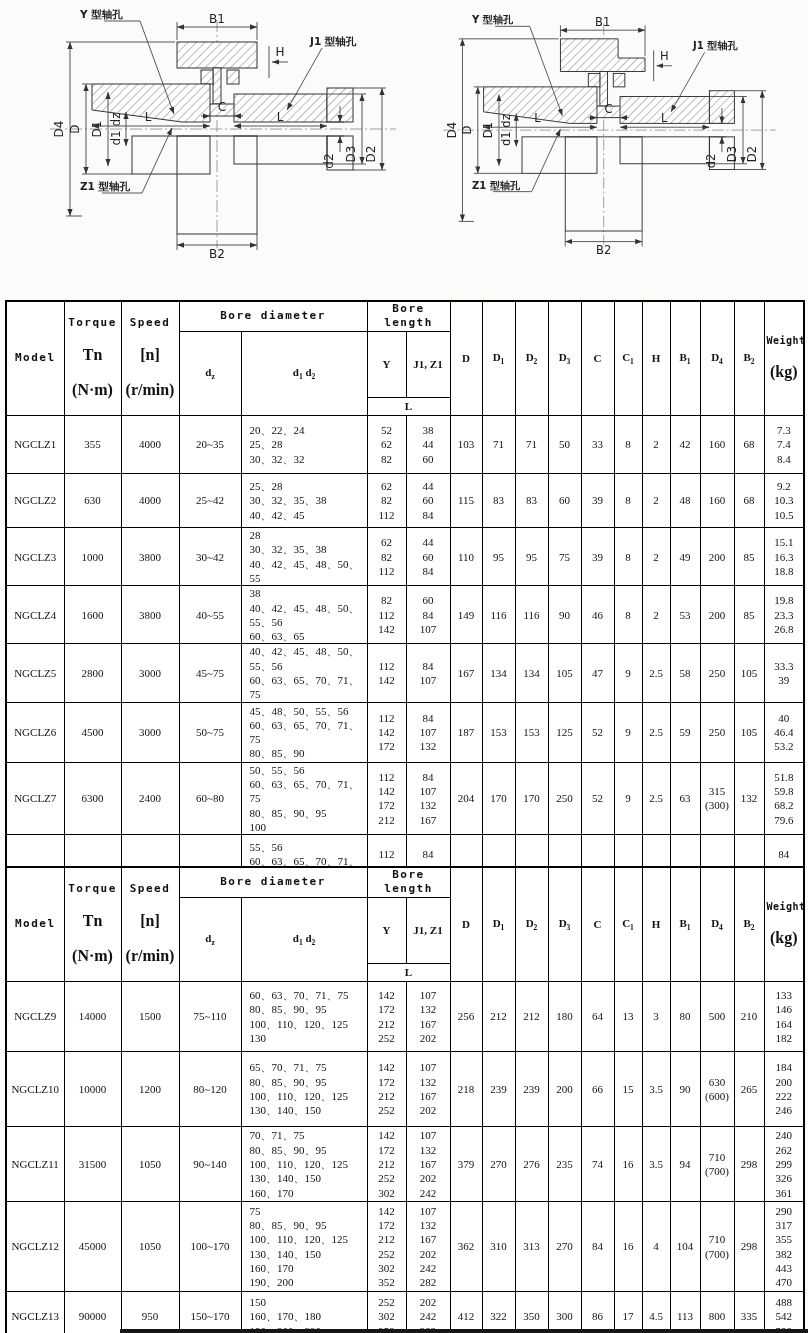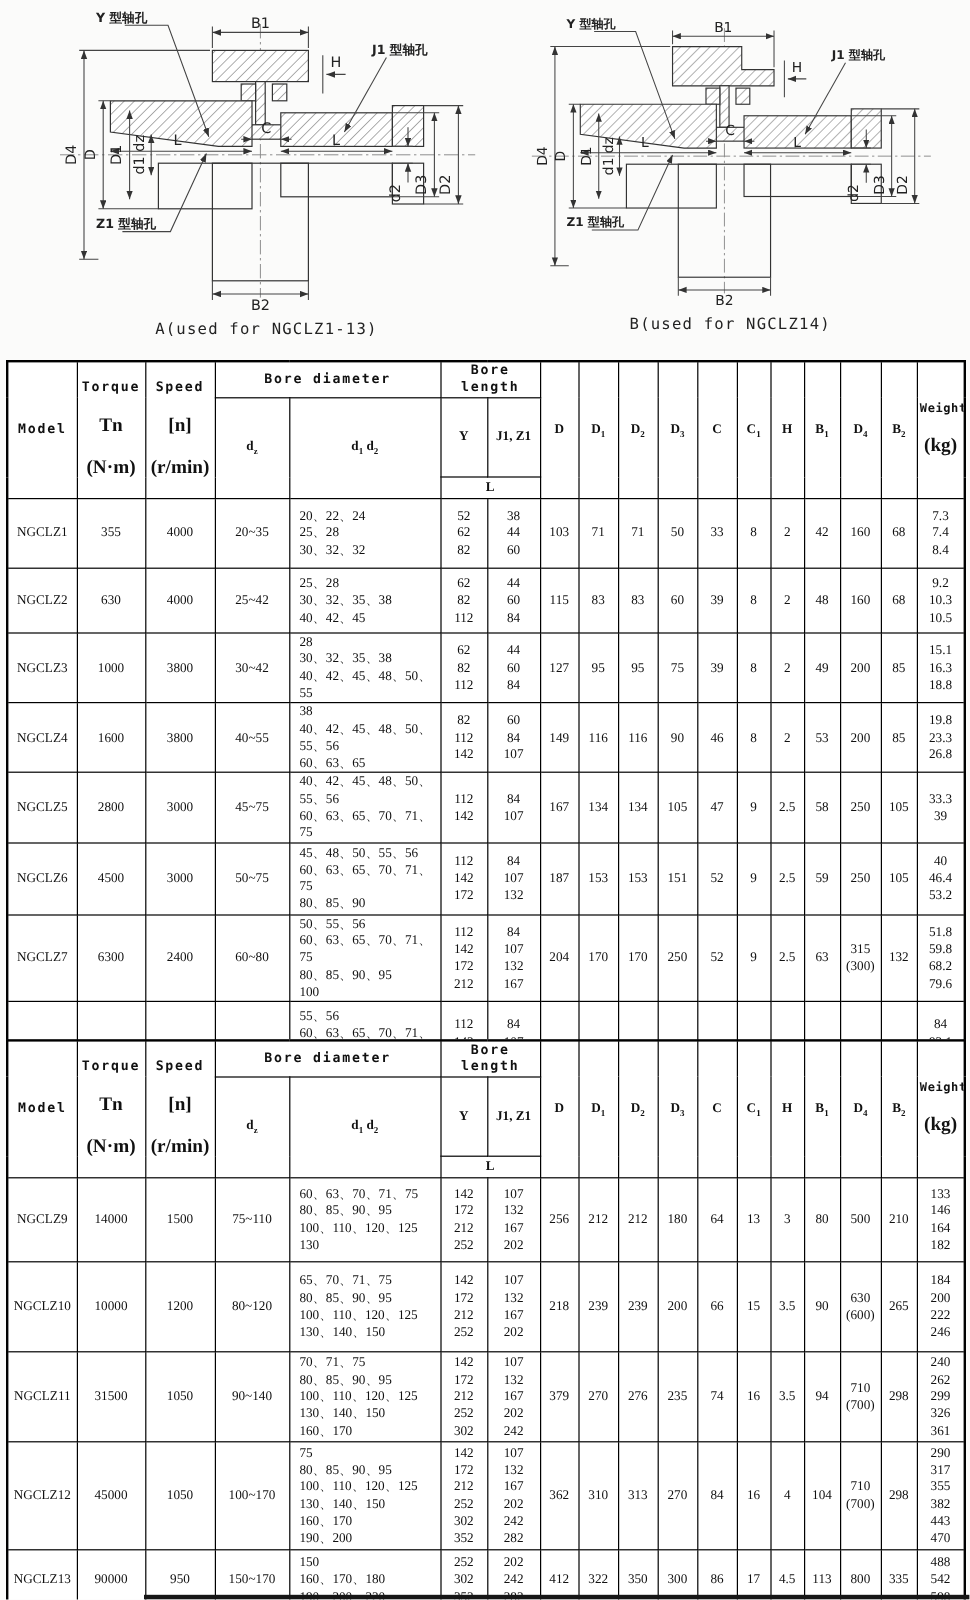--- a/index.html
+++ b/index.html
@@ -131,21 +131,20 @@
     <text transform="rotate(-90 79 125)" x="79" y="125" text-anchor="middle">D1</text>
     <text transform="rotate(-90 98 125)" x="98" y="125" text-anchor="middle">d1 dz</text>
     <text x="126" y="117" text-anchor="middle">L</text>
     <text x="200" y="107" text-anchor="middle">C</text>
     <text x="258" y="117" text-anchor="middle">L</text>
     <text transform="rotate(-90 311 157)" x="311" y="157" text-anchor="middle">d2</text>
     <text transform="rotate(-90 333 150)" x="333" y="150" text-anchor="middle">D3</text>
     <text transform="rotate(-90 353 150)" x="353" y="150" text-anchor="middle">D2</text>
     <text x="195" y="254" text-anchor="middle">B2</text>
   </svg>
-  <div class="caption">A(used for NGCLZ1-13)</div>
 </div>
 
 <div class="diagram" style="left:416px;top:10px;width:385px">
   <svg width="385" height="246" viewBox="0 0 400 256">
 
     <line class="cl" x1="195" y1="14" x2="195" y2="244"></line>
     <line class="cl" x1="28" y1="125" x2="374" y2="125"></line>
 
     <path class="part" d="M150,30 L210,30 L210,50 L238,50 L238,64 L150,64 Z"></path>
     <rect class="part" x="191" y="64" width="8" height="36"></rect>
@@ -208,21 +207,20 @@
     <text transform="rotate(-90 79 125)" x="79" y="125" text-anchor="middle">D1</text>
     <text transform="rotate(-90 98 125)" x="98" y="125" text-anchor="middle">d1 dz</text>
     <text x="126" y="117" text-anchor="middle">L</text>
     <text x="200" y="107" text-anchor="middle">C</text>
     <text x="258" y="117" text-anchor="middle">L</text>
     <text transform="rotate(-90 311 157)" x="311" y="157" text-anchor="middle">d2</text>
     <text transform="rotate(-90 333 150)" x="333" y="150" text-anchor="middle">D3</text>
     <text transform="rotate(-90 353 150)" x="353" y="150" text-anchor="middle">D2</text>
     <text x="195" y="254" text-anchor="middle">B2</text>
   </svg>
-  <div class="caption">B(used for NGCLZ14)</div>
 </div>
 
 <table id="t1">
   <colgroup>
     <col style="width:58px">
       <col style="width:57px">
       <col style="width:58px">
     <col style="width:62px">
       <col style="width:126px">
     <col style="width:39px">
@@ -343,21 +341,21 @@
         <td>30~42</td>
         <td class="left">28
 30、32、35、38
 40、42、45、48、50、55</td>
         <td>62
 82
 112</td>
         <td>44
 60
 84</td>
-        <td>127</td>
+        <td>110</td>
         <td>95</td>
         <td>95</td>
         <td>75</td>
         <td>39</td>
         <td>8</td>
         <td>2</td>
         <td>49</td>
         <td>200</td>
         <td>85</td>
         <td>15.1
@@ -426,21 +424,21 @@
 80、85、90</td>
         <td>112
 142
 172</td>
         <td>84
 107
 132</td>
         <td>187</td>
         <td>153</td>
         <td>153</td>
-        <td>151</td>
+        <td>125</td>
         <td>52</td>
         <td>9</td>
         <td>2.5</td>
         <td>59</td>
         <td>250</td>
         <td>105</td>
         <td>40
 46.4
 53.2</td>
       </tr>

